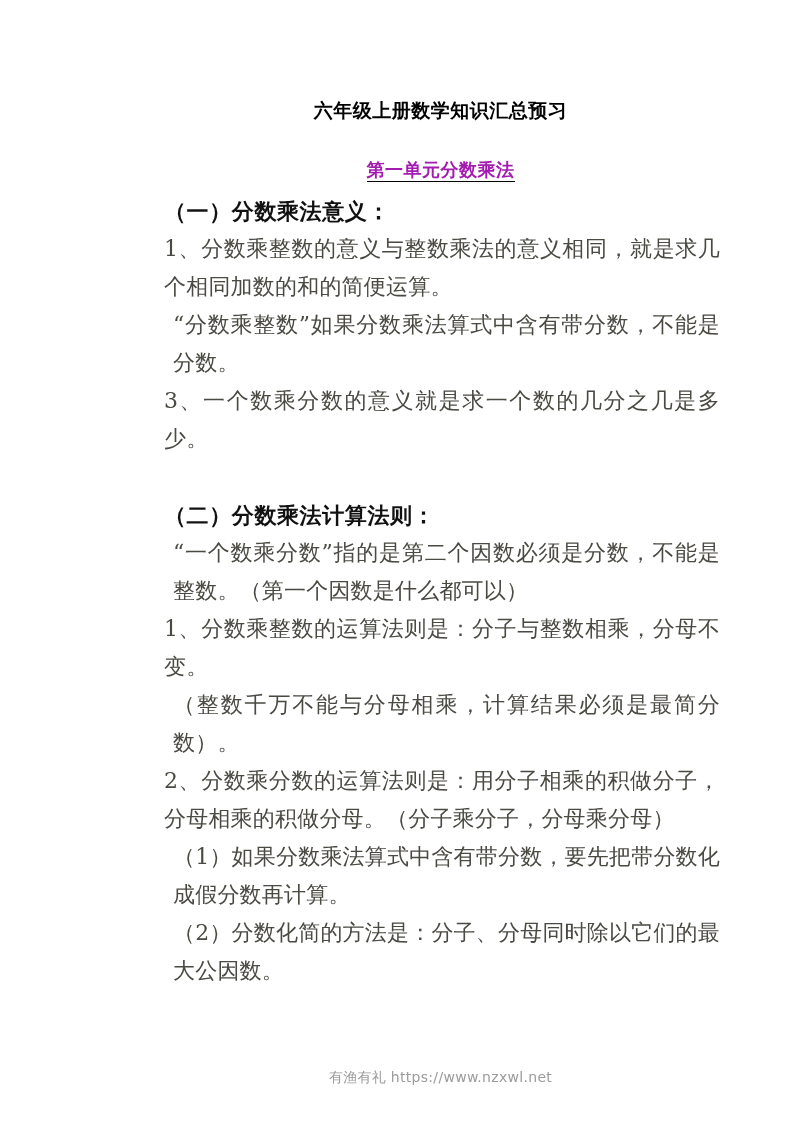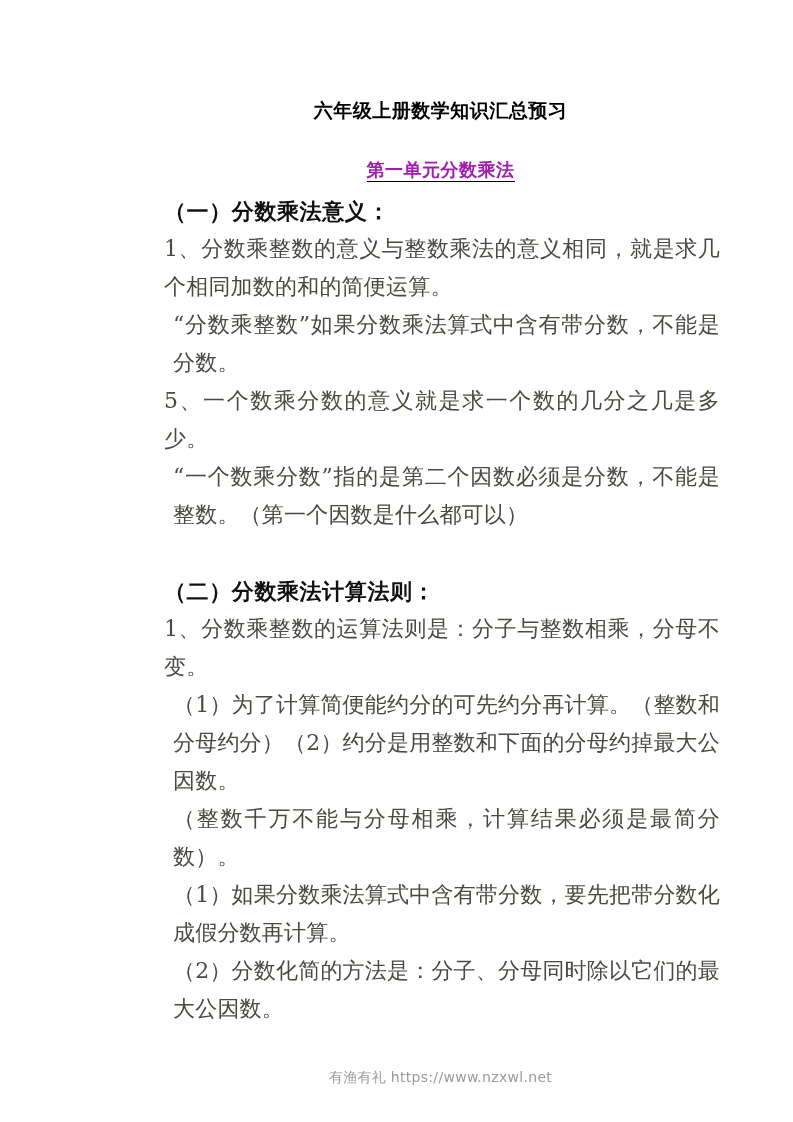--- a/index.html
+++ b/index.html
@@ -115,32 +115,32 @@
   </div>
 
   <div class="body-col">
 
     <div class="para heading">（一）分数乘法意义：</div>
 
     <div class="para">1、分数乘整数的意义与整数乘法的意义相同，就是求几个相同加数的和的简便运算。</div>
 
     <div class="para indent">“分数乘整数”如果分数乘法算式中含有带分数，不能是分数。</div>
 
-    <div class="para">5、一个数乘分数的意义就是求一个数的几分之几是多少。</div>
+    <div class="para">3、一个数乘分数的意义就是求一个数的几分之几是多少。</div>
+
+    <div class="para heading gap-before">（二）分数乘法计算法则：</div>
 
     <div class="para indent">“一个数乘分数”指的是第二个因数必须是分数，不能是整数。（第一个因数是什么都可以）</div>
 
-    <div class="para heading gap-before">（二）分数乘法计算法则：</div>
-
     <div class="para">1、分数乘整数的运算法则是：分子与整数相乘，分母不变。</div>
 
-    <div class="para indent">（1）为了计算简便能约分的可先约分再计算。（整数和分母约分）（2）约分是用整数和下面的分母约掉最大公因数。</div>
 
     <div class="para indent">（整数千万不能与分母相乘，计算结果必须是最简分数）。</div>
 
+    <div class="para">2、分数乘分数的运算法则是：用分子相乘的积做分子，分母相乘的积做分母。（分子乘分子，分母乘分母）</div>
 
     <div class="para indent">（1）如果分数乘法算式中含有带分数，要先把带分数化成假分数再计算。</div>
 
     <div class="para indent">（2）分数化简的方法是：分子、分母同时除以它们的最大公因数。</div>
 
   </div>
 
   <div class="footer-watermark">有渔有礼 https://www.nzxwl.net</div>
 
 </div>

